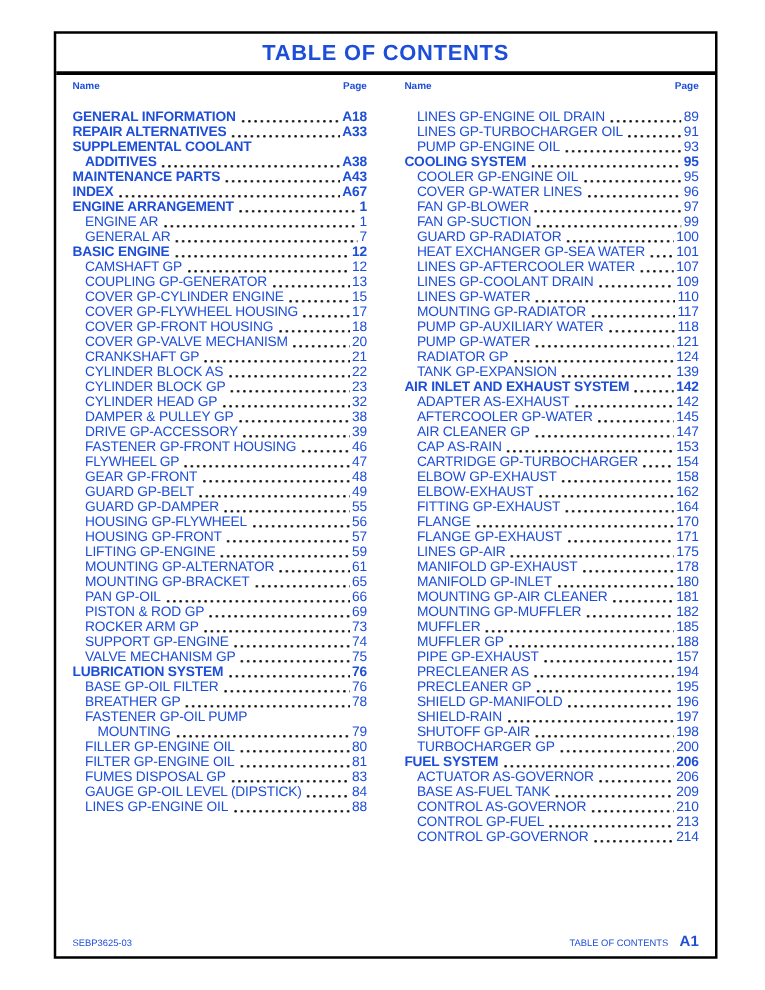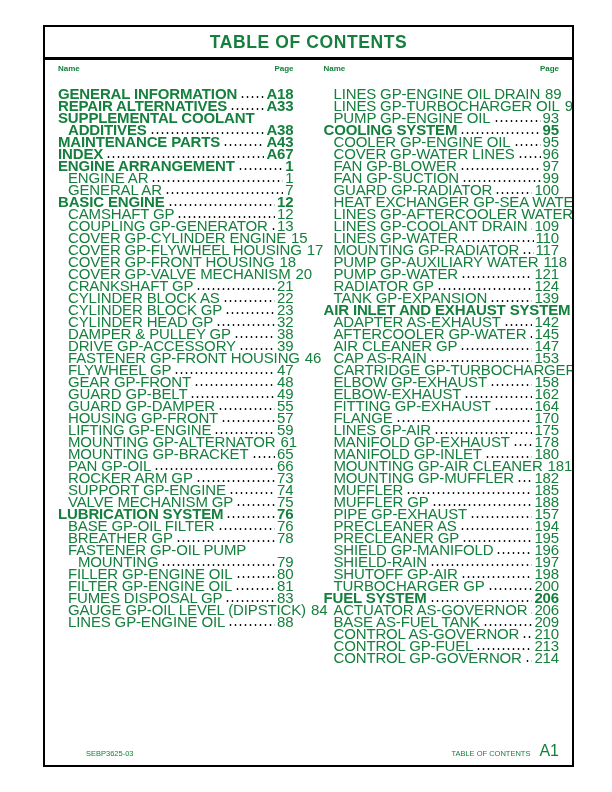--- a/index.html
+++ b/index.html
@@ -6,21 +6,21 @@
     margin: 0;
     padding: 0;
     background: #ffffff;
   }
   .sheet {
     position: relative;
     width: 612px;
     height: 792px;
     background: #ffffff;
     font-family: "Liberation Sans", sans-serif;
-    color: #15803d;
+    color: #1d4ed8;
     overflow: hidden;
   }
   .frame {
     position: absolute;
     left: 43px;
     top: 25px;
     width: 531px;
     height: 742px;
     border: 2.5px solid #000000;
     box-sizing: border-box;
@@ -51,21 +51,21 @@
     flex-direction: column;
   }
   .col-head {
     display: flex;
     justify-content: space-between;
     font-size: 8px;
     font-weight: bold;
     margin-bottom: 15px;
   }
   .entries {
-    font-size: 15px;
+    font-size: 11px;
     line-height: 12px;
     letter-spacing: -0.15px;
   }
   .entry { display: flex; }
   .entry.gap { margin-top: 0; }
   .entry.b { font-weight: bold; }
   .entry.i1 { padding-left: 10px; }
   .entry.i2 { padding-left: 20px; }
   .entry .label { flex: 0 0 auto; white-space: nowrap; }
   .entry .dots {
@@ -77,26 +77,25 @@
     background-position: 0 100%;
   }
   .entry .page { flex: 0 0 auto; white-space: nowrap; }
   .footer {
     flex: 0 0 auto;
     display: flex;
     justify-content: space-between;
     align-items: baseline;
     padding: 2px 13px 5px 13px;
     font-size: 7.5px;
-    margin-left: 28px;
   }
   .foot-right { display: inline-flex; align-items: baseline; }
   .foot-right .pg {
-    font-weight: normal;
-    font-size: 16px;
+    font-weight: bold;
+    font-size: 12px;
     margin-left: 9px;
   }
 </style>
 </head>
 <body>
 
 <div class="sheet">
   <div class="frame">
     <div class="title">TABLE OF CONTENTS</div>
 
@@ -234,20 +233,25 @@
               <span class="label">GUARD GP-BELT</span>
               <span class="dots"></span>
               <span class="page">49</span>
             </div>
             <div class="entry i1">
               <span class="label">GUARD GP-DAMPER</span>
               <span class="dots"></span>
               <span class="page">55</span>
             </div>
             <div class="entry i1">
+              <span class="label">HOUSING GP-FLYWHEEL</span>
+              <span class="dots"></span>
+              <span class="page">56</span>
+            </div>
+            <div class="entry i1">
               <span class="label">HOUSING GP-FRONT</span>
               <span class="dots"></span>
               <span class="page">57</span>
             </div>
             <div class="entry i1">
               <span class="label">LIFTING GP-ENGINE</span>
               <span class="dots"></span>
               <span class="page">59</span>
             </div>
             <div class="entry i1">
@@ -257,20 +261,25 @@
             </div>
             <div class="entry i1">
               <span class="label">MOUNTING GP-BRACKET</span>
               <span class="dots"></span>
               <span class="page">65</span>
             </div>
             <div class="entry i1">
               <span class="label">PAN GP-OIL</span>
               <span class="dots"></span>
               <span class="page">66</span>
+            </div>
+            <div class="entry i1">
+              <span class="label">PISTON &amp; ROD GP</span>
+              <span class="dots"></span>
+              <span class="page">69</span>
             </div>
             <div class="entry i1">
               <span class="label">ROCKER ARM GP</span>
               <span class="dots"></span>
               <span class="page">73</span>
             </div>
             <div class="entry i1">
               <span class="label">SUPPORT GP-ENGINE</span>
               <span class="dots"></span>
               <span class="page">74</span>
@@ -469,20 +478,25 @@
             </div>
             <div class="entry i1">
               <span class="label">FITTING GP-EXHAUST</span>
               <span class="dots"></span>
               <span class="page">164</span>
             </div>
             <div class="entry i1">
               <span class="label">FLANGE</span>
               <span class="dots"></span>
               <span class="page">170</span>
+            </div>
+            <div class="entry i1">
+              <span class="label">FLANGE GP-EXHAUST</span>
+              <span class="dots"></span>
+              <span class="page">171</span>
             </div>
             <div class="entry i1">
               <span class="label">LINES GP-AIR</span>
               <span class="dots"></span>
               <span class="page">175</span>
             </div>
             <div class="entry i1">
               <span class="label">MANIFOLD GP-EXHAUST</span>
               <span class="dots"></span>
               <span class="page">178</span>

